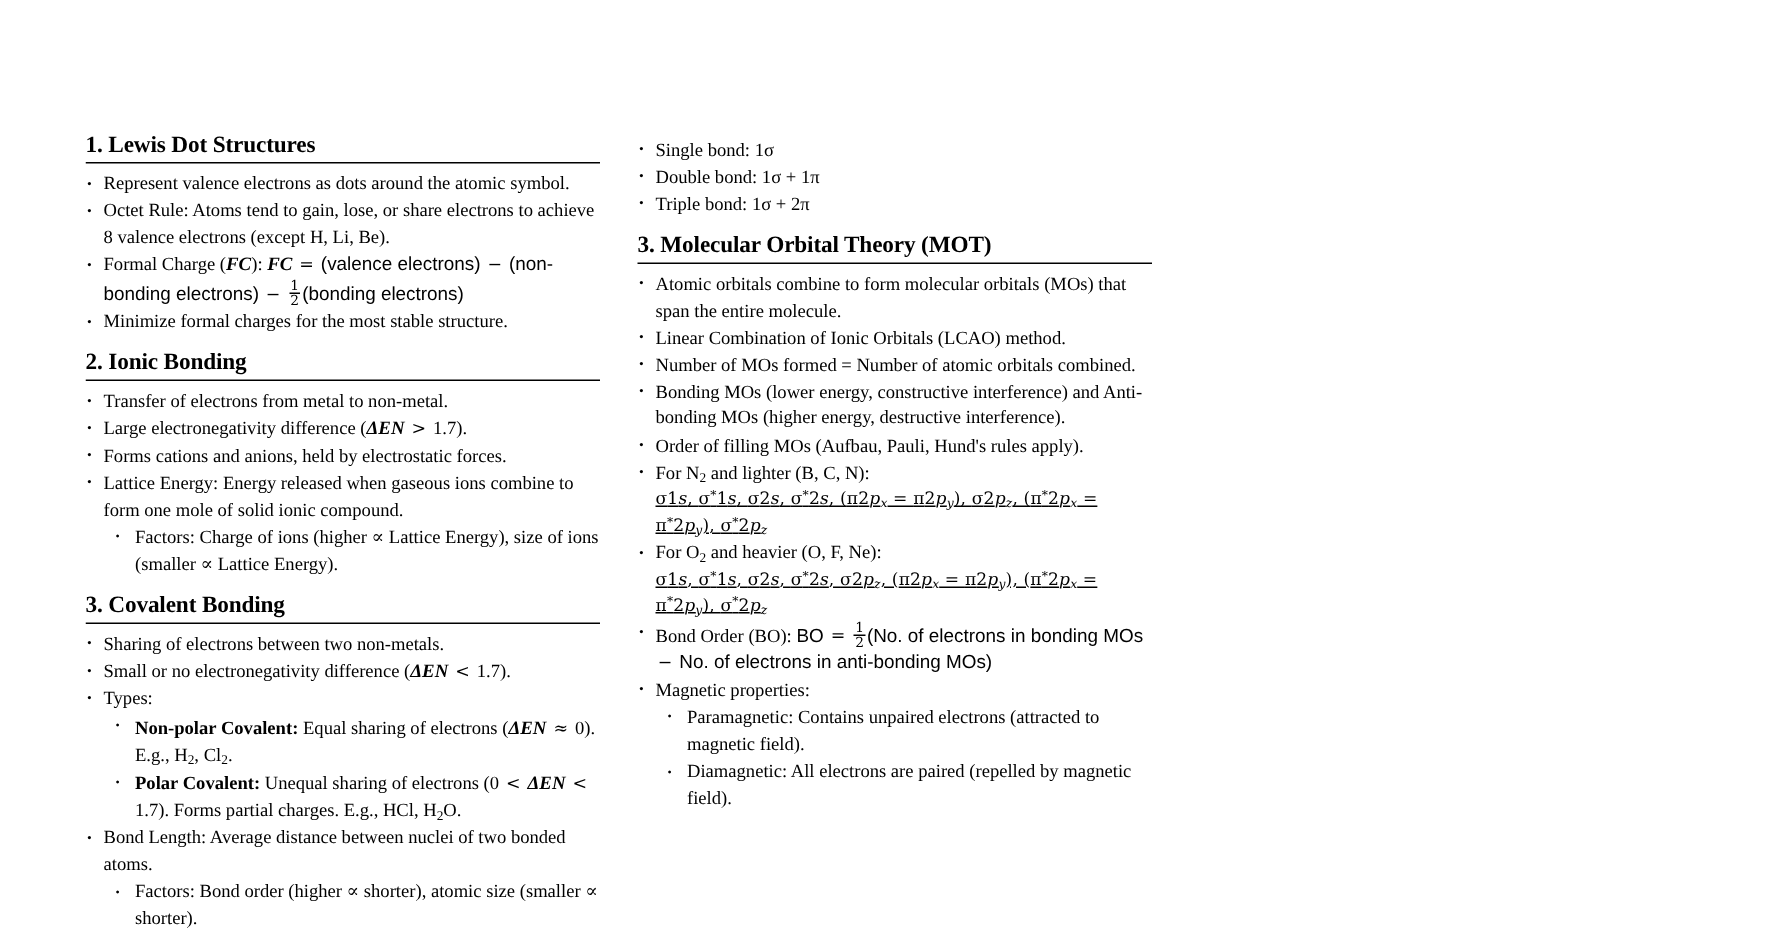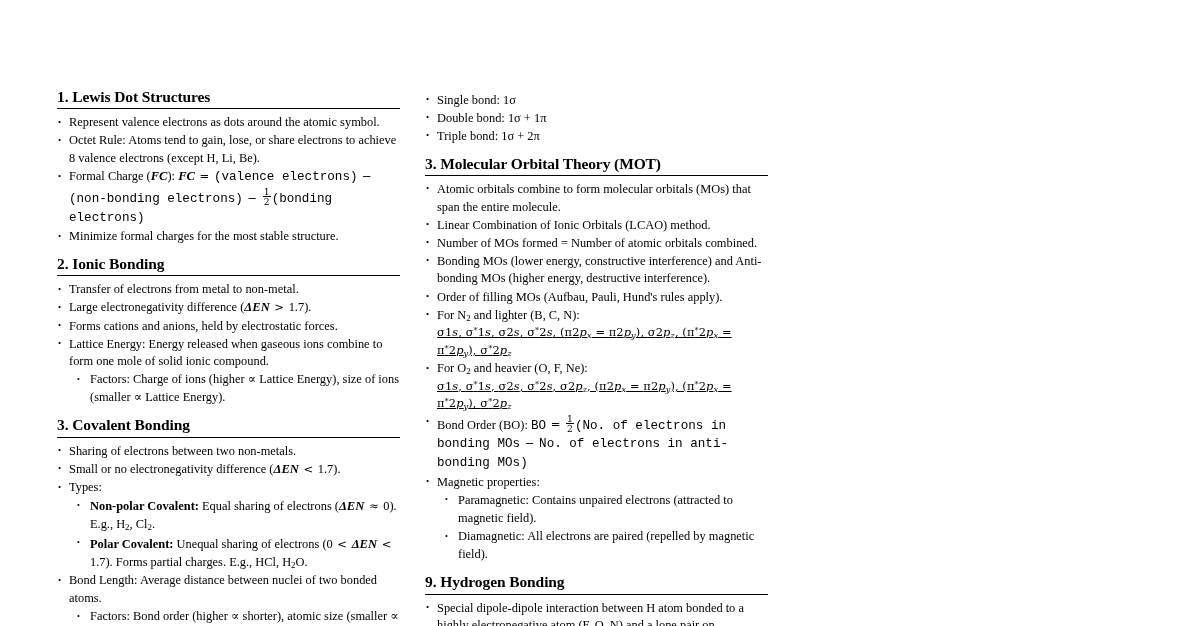--- a/index.html
+++ b/index.html
@@ -108,21 +108,21 @@
   b, .b { font-weight: bold; margin-top: 39px; }
 
   
   .mi {
     font-family: "Liberation Serif", "DejaVu Serif", serif;
     font-style: italic;
     font-size: 12.6px;
     font-weight: bold;
   }
   .mr {
-    font-family: Liberation Mono, monospace;
+    font-family: Liberation Sans, sans-serif;
     font-style: normal;
     font-size: 12.6px;
   }
   .op {
     font-family: "DejaVu Serif", serif;
     font-size: 11.6px;
     padding: 0 1.5px;
   }
   sub {
     font-size: 0.72em;
@@ -257,23 +257,16 @@
           <li>
             <span>Magnetic properties:</span>
             <ul class="lvl2">
               <li>Paramagnetic: Contains unpaired electrons (attracted to magnetic field).</li>
               <li>Diamagnetic: All electrons are paired (repelled by magnetic field).</li>
             </ul>
           </li>
         </ul>
       </div>
 
-      <div class="section">
-        <h2 class="section-title">9. Hydrogen Bonding</h2>
-        <hr class="rule">
-        <ul class="lvl1">
-          <li>Special dipole-dipole interaction between H atom bonded to a highly electronegative atom (F, O, N) and a lone pair on</li>
-        </ul>
-      </div>
 
     </div>
   </div>
 </div>
 
 </body></html>

